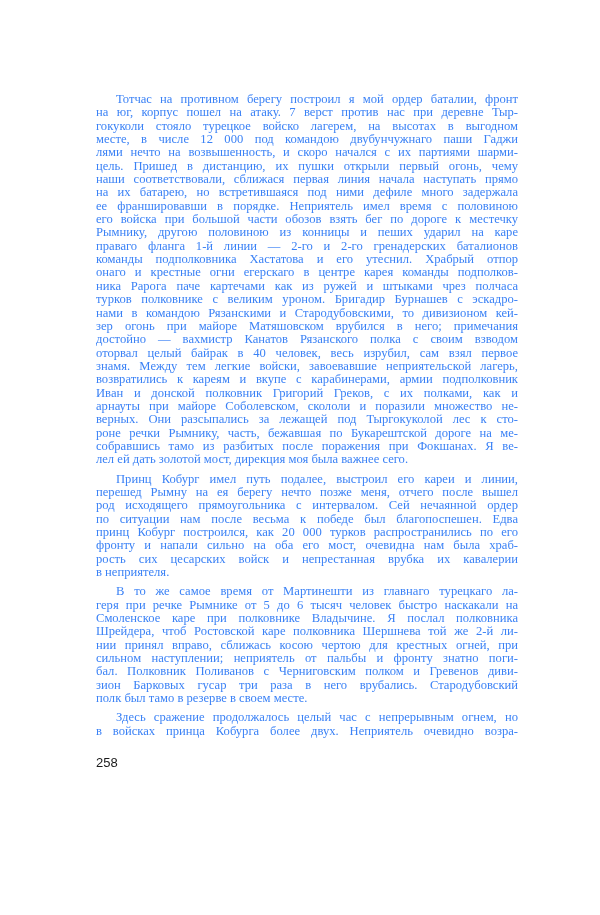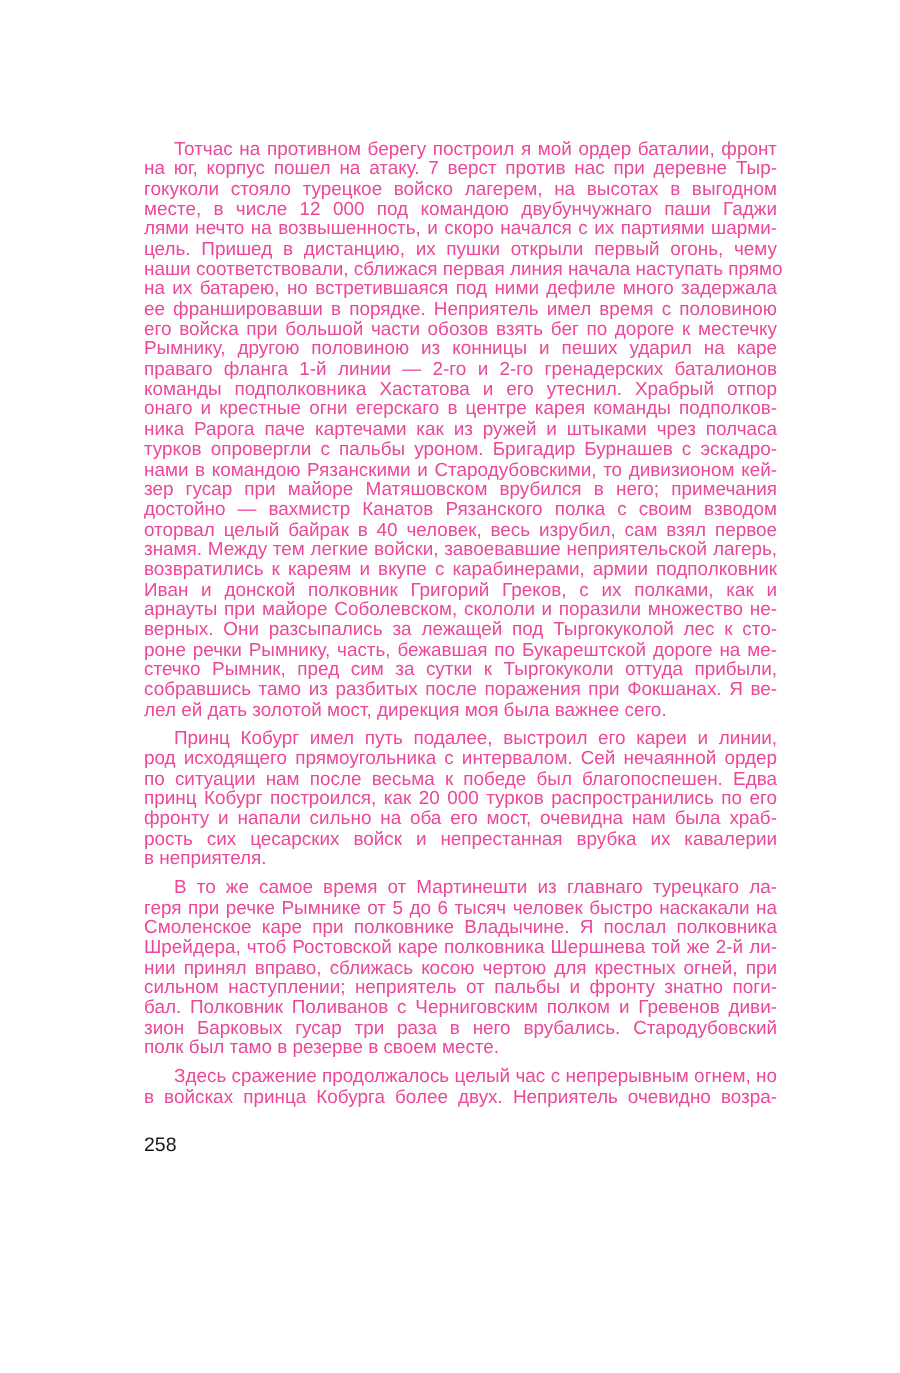--- a/index.html
+++ b/index.html
@@ -2,24 +2,24 @@
 <html><head>
 <meta charset="utf-8">
 <style>
   html, body { margin: 0; padding: 0; background: #ffffff; }
   body { width: 600px; height: 915px; position: relative; overflow: hidden; }
   .page {
     position: absolute;
     left: 96px;
     top: 93px;
     width: 422px;
-    font-family: Liberation Sans, sans-serif;
+    font-family: Liberation Serif, serif;
     font-size: 12.6px;
     line-height: 13.35px;
-    color: #ec4899;
+    color: #3b82f6;
   }
   .para { margin: 0 0 6px 0; }
   .line {
     display: block;
     white-space: nowrap;
     text-align: justify;
     text-align-last: justify;
     height: 13.35px;
   }
   .line.indent { padding-left: 20px; }
@@ -47,38 +47,38 @@
     <span class="line">цель. Пришед в дистанцию, их пушки открыли первый огонь, чему</span>
     <span class="line">наши соответствовали, сближася первая линия начала наступать прямо</span>
     <span class="line">на их батарею, но встретившаяся под ними дефиле много задержала</span>
     <span class="line">ее франшировавши в порядке. Неприятель имел время с половиною</span>
     <span class="line">его войска при большой части обозов взять бег по дороге к местечку</span>
     <span class="line">Рымнику, другою половиною из конницы и пеших ударил на каре</span>
     <span class="line">праваго фланга 1-й линии — 2-го и 2-го гренадерских баталионов</span>
     <span class="line">команды подполковника Хастатова и его утеснил. Храбрый отпор</span>
     <span class="line">онаго и крестные огни егерскаго в центре карея команды подполков-</span>
     <span class="line">ника Рарога паче картечами как из ружей и штыками чрез полчаса</span>
-    <span class="line">турков опровергли с пальбы уроном. Бригадир Бурнашев с эскадро-</span>
+    <span class="line">турков полковнике с великим уроном. Бригадир Бурнашев с эскадро-</span>
     <span class="line">нами в командою Рязанскими и Стародубовскими, то дивизионом кей-</span>
-    <span class="line">зер гусар при майоре Матяшовском врубился в него; примечания</span>
+    <span class="line">зер огонь при майоре Матяшовском врубился в него; примечания</span>
     <span class="line">достойно — вахмистр Канатов Рязанского полка с своим взводом</span>
     <span class="line">оторвал целый байрак в 40 человек, весь изрубил, сам взял первое</span>
     <span class="line">знамя. Между тем легкие войски, завоевавшие неприятельской лагерь,</span>
     <span class="line">возвратились к кареям и вкупе с карабинерами, армии подполковник</span>
     <span class="line">Иван и донской полковник Григорий Греков, с их полками, как и</span>
     <span class="line">арнауты при майоре Соболевском, скололи и поразили множество не-</span>
     <span class="line">верных. Они разсыпались за лежащей под Тыргокуколой лес к сто-</span>
     <span class="line">роне речки Рымнику, часть, бежавшая по Букарештской дороге на ме-</span>
-    <span class="line">стечко Рымник, пред сим за сутки к Тыргокуколи оттуда прибыли,</span>
     <span class="line">собравшись тамо из разбитых после поражения при Фокшанах. Я ве-</span>
     <span class="line last">лел ей дать золотой мост, дирекция моя была важнее сего.</span>
   </div>
 
   <div class="para">
     <span class="line indent">Принц Кобург имел путь подалее, выстроил его кареи и линии,</span>
+    <span class="line">перешед Рымну на ея берегу нечто позже меня, отчего после вышел</span>
     <span class="line">род исходящего прямоугольника с интервалом. Сей нечаянной ордер</span>
     <span class="line">по ситуации нам после весьма к победе был благопоспешен. Едва</span>
     <span class="line">принц Кобург построился, как 20 000 турков распространились по его</span>
     <span class="line">фронту и напали сильно на оба его мост, очевидна нам была храб-</span>
     <span class="line">рость сих цесарских войск и непрестанная врубка их кавалерии</span>
     <span class="line last">в неприятеля.</span>
   </div>
 
   <div class="para">
     <span class="line indent">В то же самое время от Мартинешти из главнаго турецкаго ла-</span>

